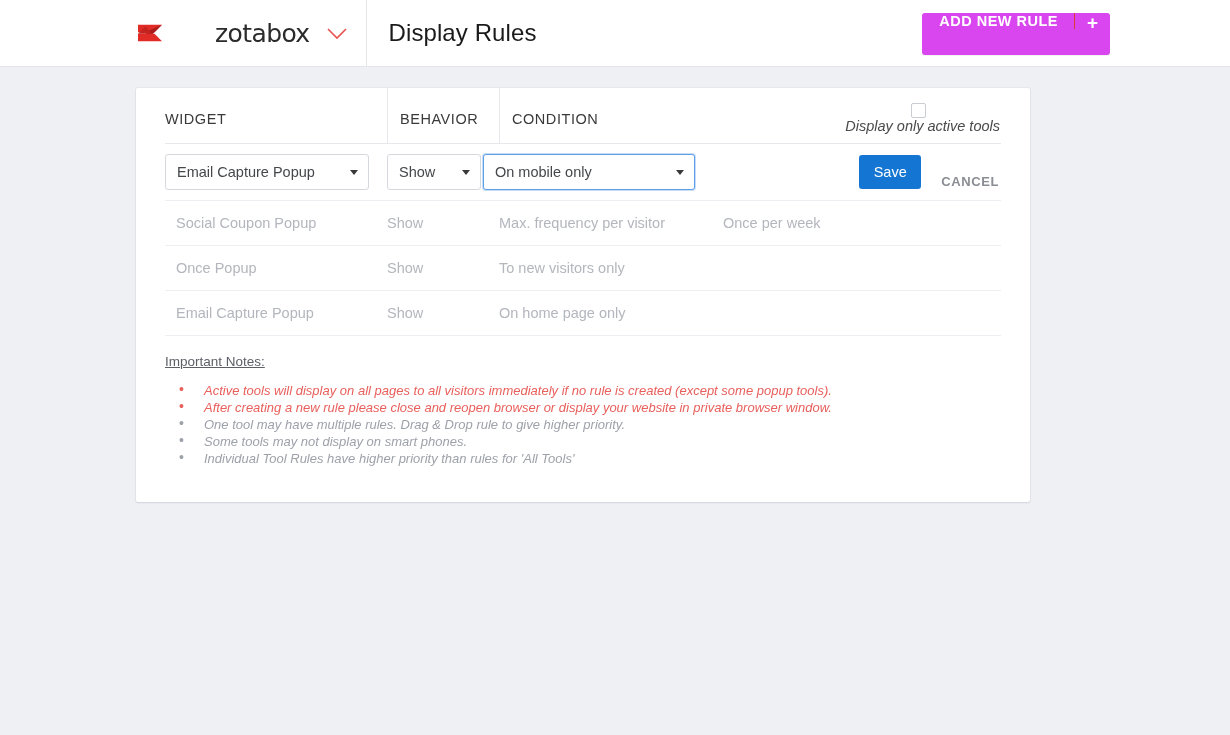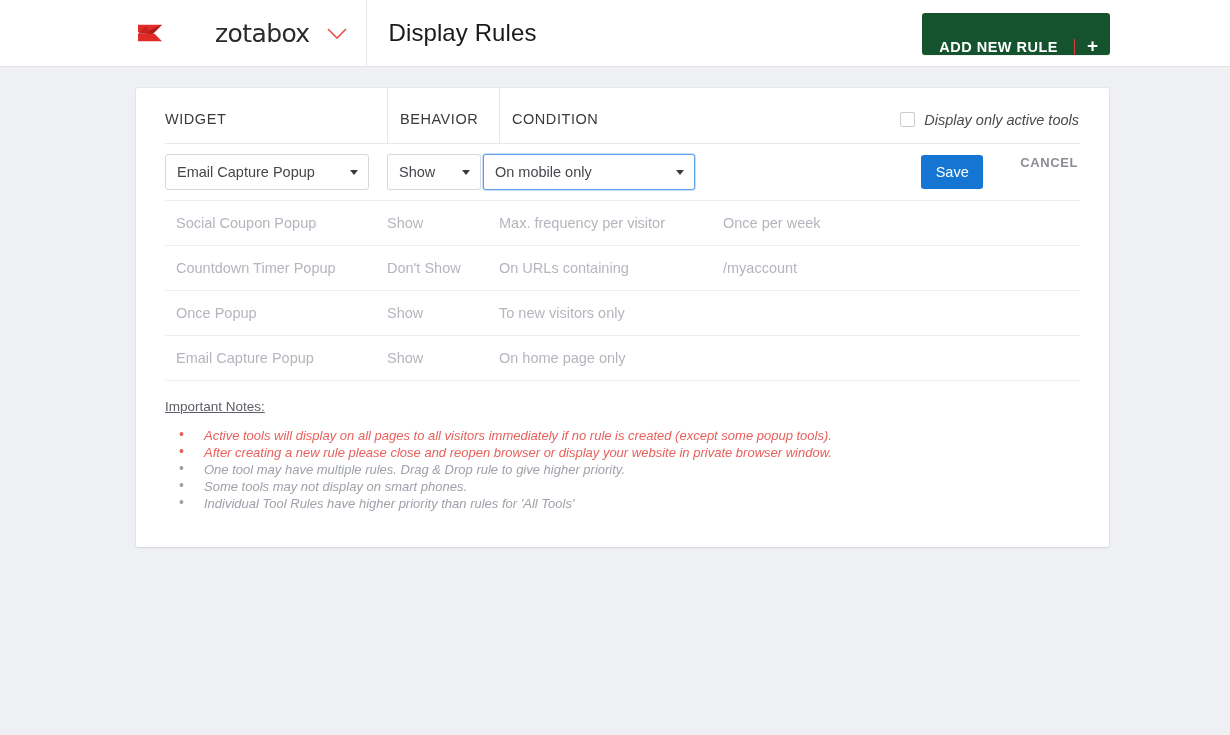--- a/index.html
+++ b/index.html
@@ -65,22 +65,22 @@
     position: absolute;
     right: 0;
     top: 0;
     height: 67px;
     display: flex;
     align-items: center;
     padding-right: 120px;
   }
   .add-rule-btn {
     display: flex;
-    align-items: flex-end;
-    background: #14532d;
+    align-items: flex-start;
+    background: #d946ef;
     border: none;
     border-radius: 3px;
     height: 42px;
     cursor: pointer;
     box-shadow: 0 1px 1px rgba(0,0,0,.06);
     margin-left: 32px;
   }
   .add-rule-label {
     color: #fff;
     font-size: 14.5px;
@@ -100,21 +100,21 @@
     justify-content: center;
     width: 35px;
     line-height: 1;
   }
 
   
   .card {
     position: absolute;
     left: 136px;
     top: 88px;
-    width: 973px;
+    width: 894px;
     background: #fff;
     border-radius: 2px;
     box-shadow: 0 1px 2px rgba(20,30,60,.10), 0 0 0 1px rgba(20,30,60,.03);
     padding: 0 29px 26px 29px;
   }
 
   
   .thead {
     display: flex;
     align-items: stretch;
@@ -131,22 +131,23 @@
     padding-top: 6px;
   }
   .th-widget   { width: 223px; border-right: 1px solid #e7e8ec; }
   .th-behavior { width: 112px; padding-left: 12px; border-right: 1px solid #e7e8ec; }
   .th-condition{ flex: 1; padding-left: 12px; }
   .active-toggle {
     display: flex;
     align-items: center;
     margin-left: auto;
     padding-right: 1px;
-    padding-top: 8px;
-    cursor: pointer;
+    padding-top: 15px;
+    cursor: pointer;
+    flex-direction: column;
   }
   .checkbox {
     width: 15px;
     height: 15px;
     border: 1px solid #c9ccd2;
     border-radius: 2px;
     background: #fff;
     margin-right: 9px;
     flex: 0 0 auto;
   }
@@ -187,22 +188,21 @@
     border-left: 4.5px solid transparent;
     border-right: 4.5px solid transparent;
     border-top: 5px solid #3a3a3a;
   }
   .sel-widget    { width: 204px; }
   .sel-behavior  { width: 94px; margin-left: 18px; }
   .sel-condition { width: 212px; margin-left: 2px; border-color: #5f9fe8; box-shadow: 0 0 0 1px rgba(95,159,232,.35); }
   .edit-actions {
     margin-left: auto;
     display: flex;
-    align-items: flex-start;
-    gap: 17px;
+    align-items: flex-end;
   }
   .save-btn {
     background: #1476d2;
     color: #fff;
     border: none;
     border-radius: 3px;
     height: 34px;
     min-width: 62px;
     font-size: 14.5px;
     font-family: "Liberation Sans", sans-serif;
@@ -330,26 +330,20 @@
   </div>
 
   <div>
     <div class="row">
       <div class="c-widget">Social Coupon Popup</div>
       <div class="c-behavior">Show</div>
       <div class="c-condition">Max. frequency per visitor</div>
       <div class="c-value">Once per week</div>
     </div>
     <div class="row">
-      <div class="c-widget">Countdown Timer Popup</div>
-      <div class="c-behavior">Don't Show</div>
-      <div class="c-condition">On URLs containing</div>
-      <div class="c-value">/myaccount</div>
-    </div>
-    <div class="row">
       <div class="c-widget">Once Popup</div>
       <div class="c-behavior">Show</div>
       <div class="c-condition">To new visitors only</div>
       <div class="c-value"></div>
     </div>
     <div class="row">
       <div class="c-widget">Email Capture Popup</div>
       <div class="c-behavior">Show</div>
       <div class="c-condition">On home page only</div>
       <div class="c-value"></div>

